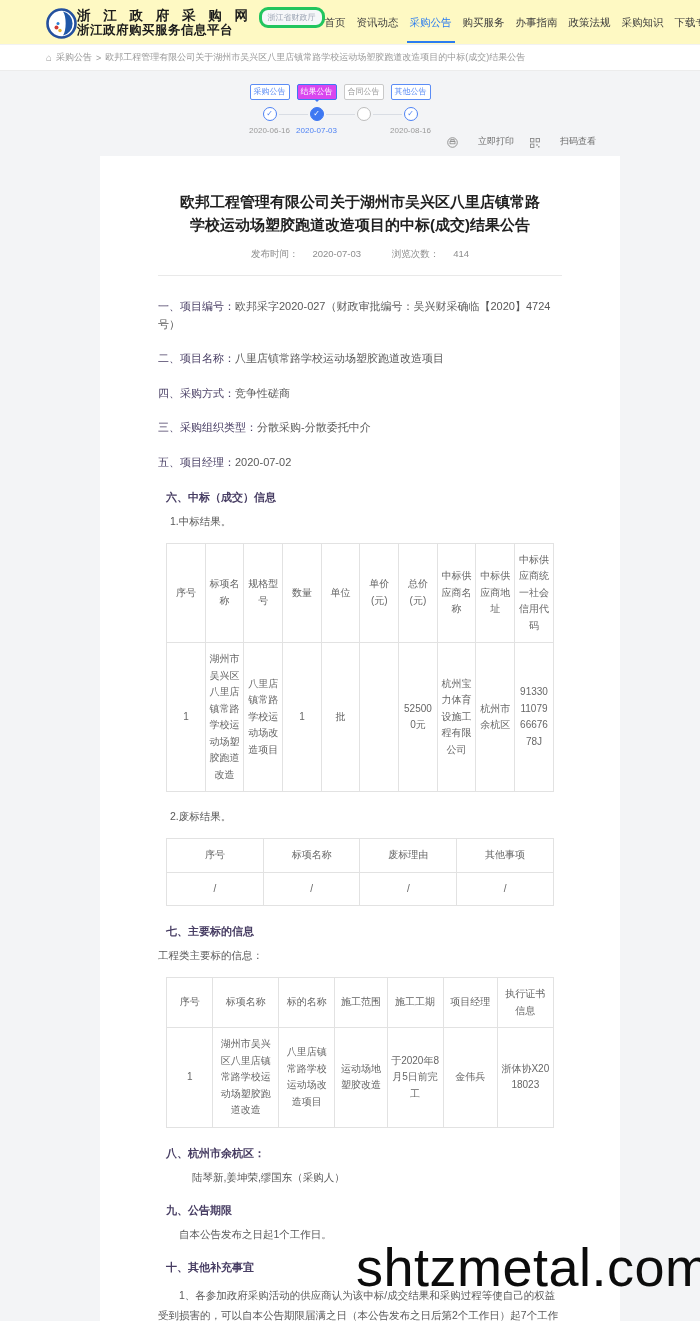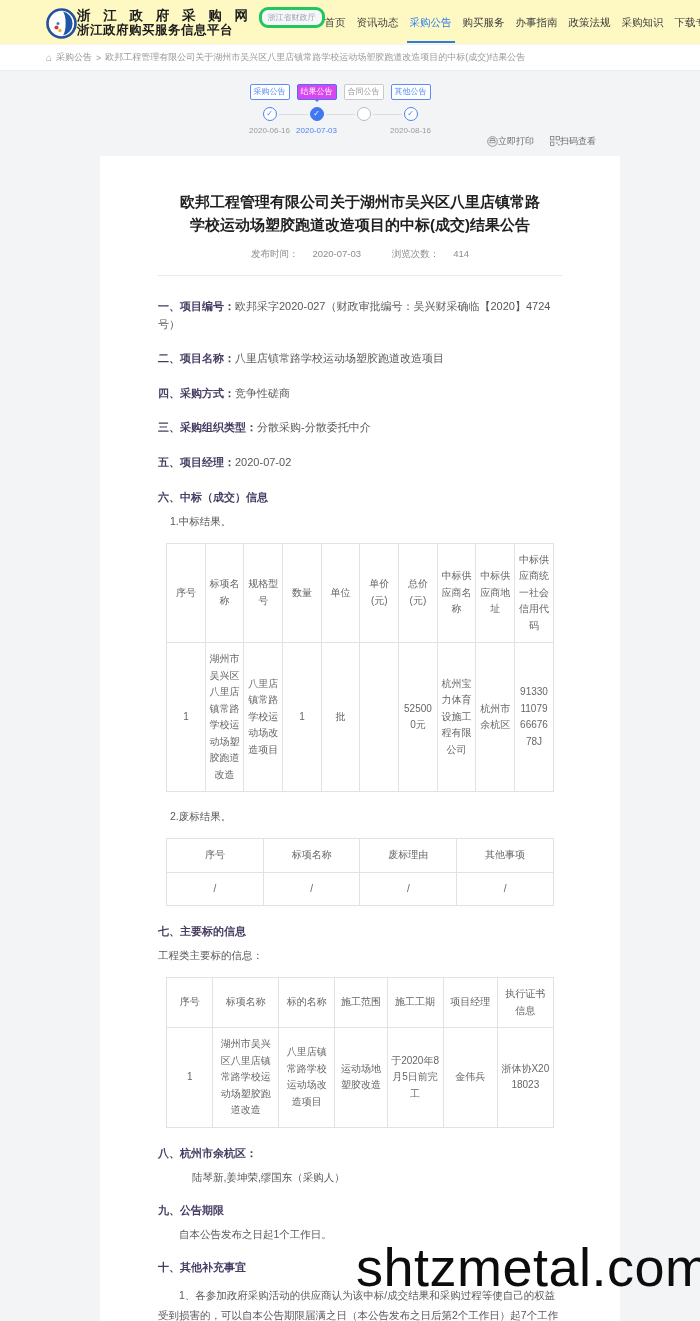--- a/index.html
+++ b/index.html
@@ -63,39 +63,39 @@
   }
   .circle.filled{background:#3e78f2;border-color:#3e78f2;color:#fff;}
   .circle.empty{border-color:#bdbdbd;color:transparent;}
   .t-date{font-size:8px;color:#9a9a9a;white-space:nowrap;}
   .t-date.active{color:#4e82f4;}
   
   .actions{
     display:flex;justify-content:flex-end;align-items:center;gap:16px;
     margin:0 104px 8px 0;font-size:9px;color:#6b6b6b;
   }
-  .action-btn{display:flex;align-items:center;gap:0;cursor:pointer;}
+  .action-btn{display:flex;align-items:flex-end;gap:20px;cursor:pointer;}
   .action-btn svg{display:block;}
   
   .card{
     margin-left:100px;width:520px;background:#fff;box-sizing:border-box;
     padding:26px 58px 60px;min-height:1160px;
   }
   .a-title{
     font-size:15px;font-weight:bold;color:#1f1f1f;text-align:center;
     line-height:1.55;margin:8px 18px 12px;
   }
   .a-meta{
     text-align:center;font-size:9.5px;color:#8d8d8d;
     padding-bottom:14px;border-bottom:1px solid #e9e9e9;margin-bottom:22px;
   }
   .a-meta span{margin:0 7px;}
   .basic-item{margin:17px 0;font-size:11px;color:#595959;line-height:1.6;}
-  .num-label{font-weight:bold;color:#473d63;}
-  .sec-heading{font-size:11px;font-weight:bold;color:#473d63;margin:18px 0 10px;}
+  .num-label{font-weight:normal;color:#473d63;}
+  .sec-heading{font-size:11px;font-weight:bold;color:#473d63;margin:18px 8px 10px;}
   .sub-line{font-size:10.5px;color:#595959;margin:10px 0 4px 12px;}
   .plain-line{font-size:10.5px;color:#595959;margin:8px 0;}
   .indent2{text-indent:2em;}
   .indent3{margin-left:34px;}
   .data-table{
     width:96%;margin:14px auto 18px;border-collapse:collapse;table-layout:fixed;
   }
   .data-table th,.data-table td{
     border:1px solid #e2e2e2;font-weight:normal;color:#666;font-size:10px;
     text-align:center;padding:8px 3px;word-break:break-all;line-height:1.65;

